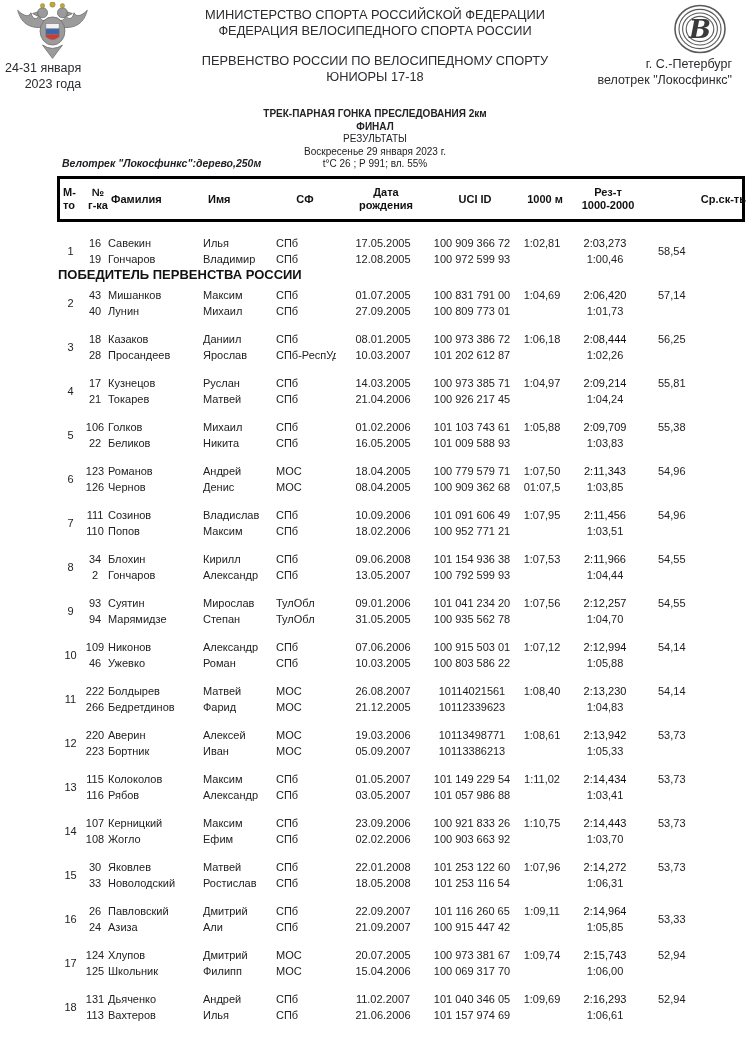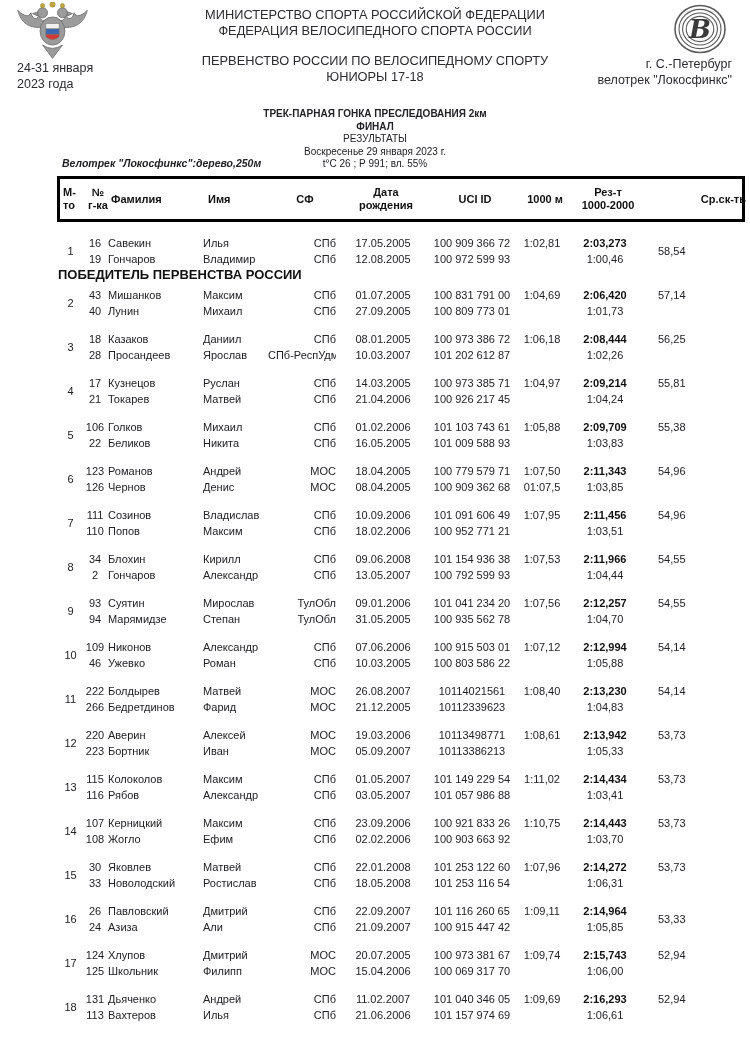--- a/index.html
+++ b/index.html
@@ -4,21 +4,21 @@
 <style>
   * { margin:0; padding:0; box-sizing:border-box; }
   html,body { background:#e8e8e8; }
   .page {
     position:relative; width:750px; height:1053px; margin:0 auto;
     background:#ffffff; overflow:hidden;
     font-family:"Liberation Sans", sans-serif; color:#222226;
   }
   
   .emblem { position:absolute; left:10px; top:2px; }
-  .event-dates { position:absolute; left:17px; top:60px; font-size:12.5px; line-height:16px; color:#2b2b30; }
+  .event-dates { position:absolute; left:5px; top:60px; font-size:12.5px; line-height:16px; color:#2b2b30;text-align:right; }
   .center-head { position:absolute; left:115px; right:115px; top:7px; text-align:center; font-size:12.8px; line-height:16px; color:#2b2b30; }
   .center-head .gap { height:14px; }
   .org-logo { position:absolute; right:23px; top:3px; }
   .venue-block { position:absolute; right:18px; top:56px; text-align:right; font-size:12.5px; line-height:16px; color:#2b2b30; }
   
   .title-block { position:absolute; left:0; right:0; top:108px; text-align:center; font-size:10px; line-height:12.6px; }
   .title-block .b { font-weight:bold; }
   .track-note { position:absolute; left:62px; top:157px; font-size:10.5px; font-style:italic; font-weight:600; }
   
   .grid-cols {
@@ -35,26 +35,26 @@
   .th.c3, .th.c4 { justify-content:flex-start; padding-left:2px; }
   .th.c10 { justify-content:flex-end; padding-right:2px; text-align:right; }
   .tbody { position:absolute; left:57px; top:235px; width:688px; }
   .pair { grid-auto-rows:16px; margin-bottom:12px; font-size:11px; line-height:16px; }
   .pair.tight { margin-bottom:0; }
   .cell { overflow:hidden; white-space:nowrap; }
   .place  { grid-column:1; grid-row:1/3; align-self:center; text-align:center; }
   .bib    { grid-column:2; text-align:center; }
   .last   { grid-column:3; padding-left:2px; }
   .first  { grid-column:4; }
-  .team   { grid-column:5; text-align:right; }
+  .team   { grid-column:5; text-align:left;margin-left:8px; }
   .dob    { grid-column:6; text-align:center; }
   .uci    { grid-column:7; text-align:center; }
   .t1000  { grid-column:8; text-align:center; }
   .result { grid-column:9; text-align:center; }
-  .result.bold { font-weight:bold; color:#111; }
+  .result.bold { font-weight:normal; color:#111; }
   .speed  { grid-column:10; grid-row:1; padding-left:18px; }
   .speed.span { grid-row:1/3; align-self:center; }
   .r1 { grid-row:1; } .r2 { grid-row:2; }
   .winner-note { font-weight:bold; font-size:13px; line-height:16px; margin:0 0 4px 1px; color:#111; }
 </style>
 </head>
 <body>
 
 <div class="page">
 

